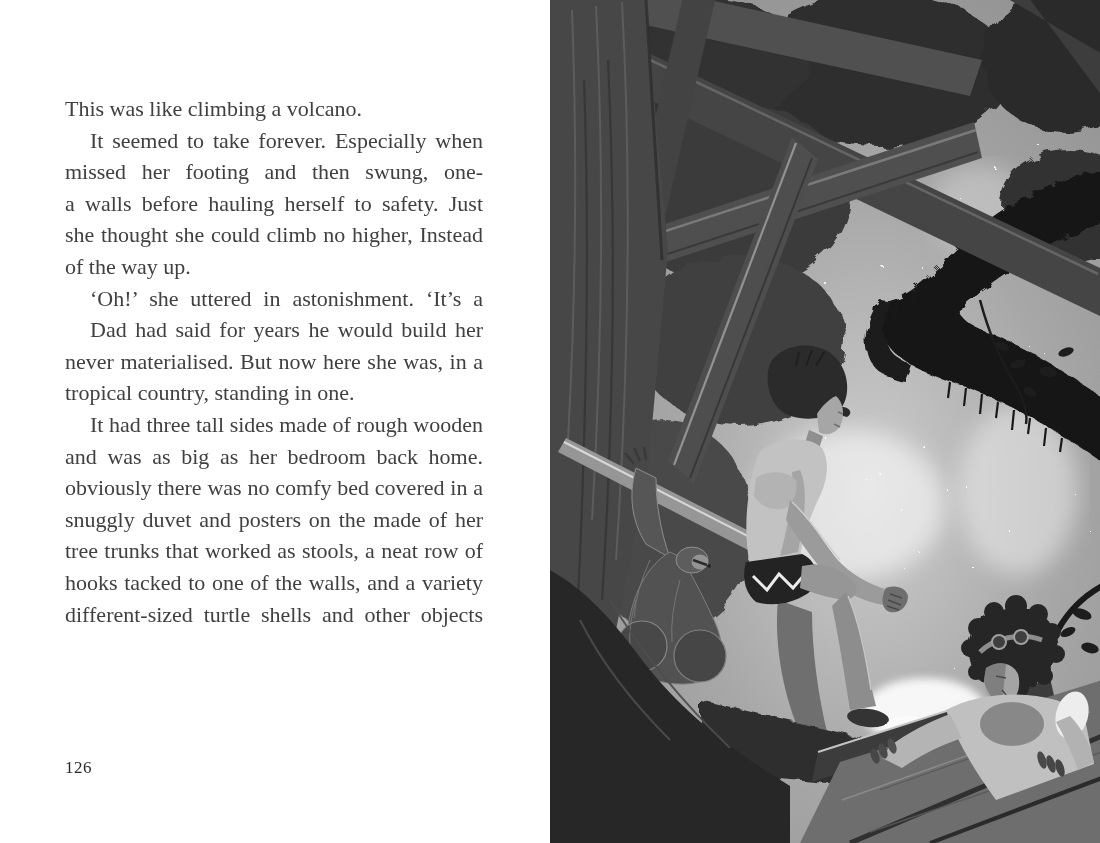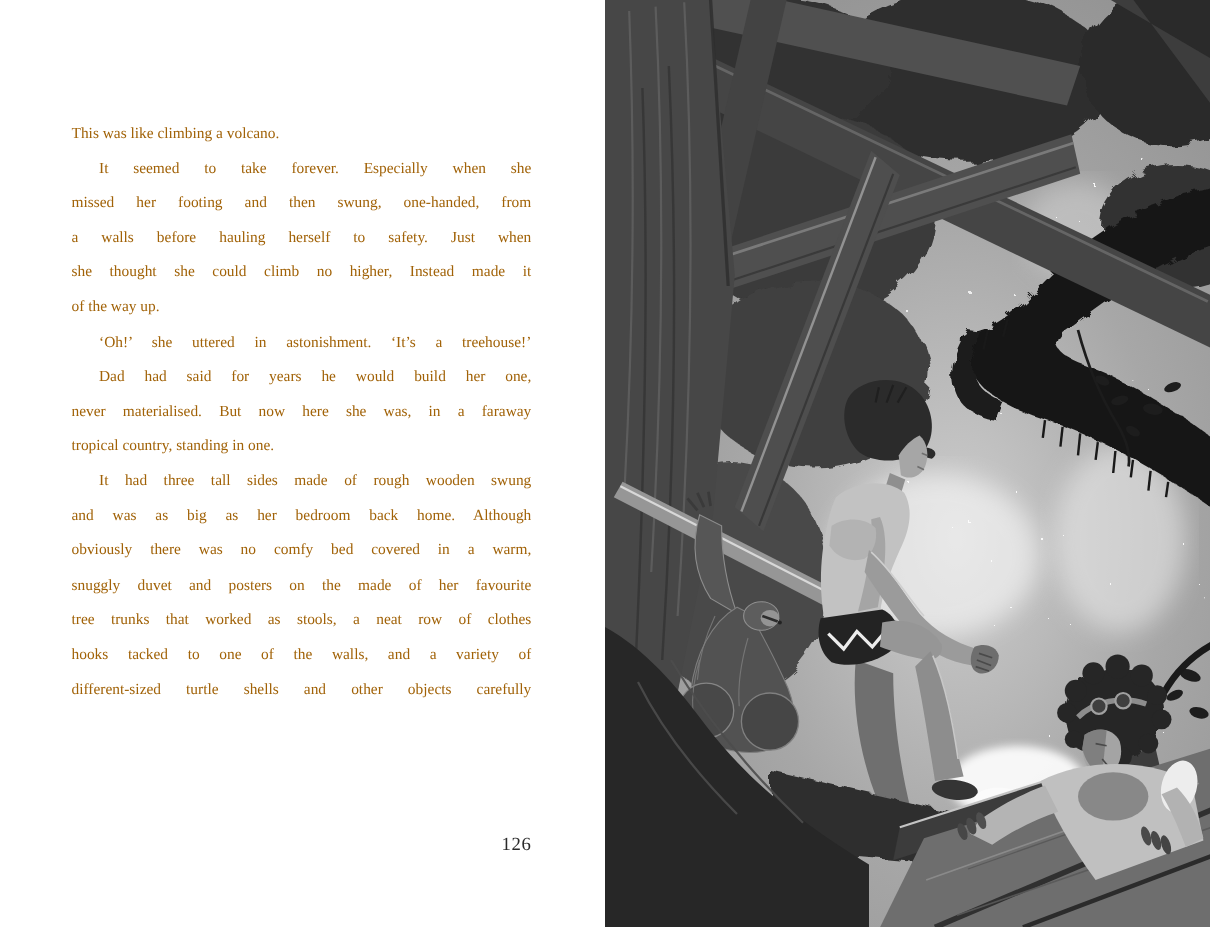--- a/index.html
+++ b/index.html
@@ -1,23 +1,23 @@
 <!DOCTYPE html>
 <html><head>
 <meta charset="utf-8">
 <style>
   html,body{margin:0;padding:0;background:#ffffff;}
   .spread{position:relative;width:1100px;height:843px;background:#ffffff;overflow:hidden;
           font-family:"Liberation Serif", serif;}
-  .text-col{position:absolute;left:65px;top:106px;width:418px;color:#a16207;
-            font-size:14px;line-height:31.6px;}
+  .text-col{position:absolute;left:65px;top:93px;width:418px;color:#404040;
+            font-size:22px;line-height:31.6px;}
   .line{text-align:justify;text-align-last:justify;height:31.6px;overflow:hidden;}
   .line.end{text-align-last:left;}
   .line.indent{text-indent:25px;}
-  .pageno{position:absolute;left:65px;top:758px;width:418px;text-align:right;
+  .pageno{position:absolute;left:65px;top:758px;width:418px;text-align:left;
           font-size:17px;color:#2a2a2a;letter-spacing:.5px;}
   .illus{position:absolute;left:550px;top:0;width:550px;height:843px;display:block;}
 </style>
 </head>
 <body>
 
 <div class="spread">
 
   <div class="text-col">
       <div class="line end">This was like climbing a volcano.</div>

